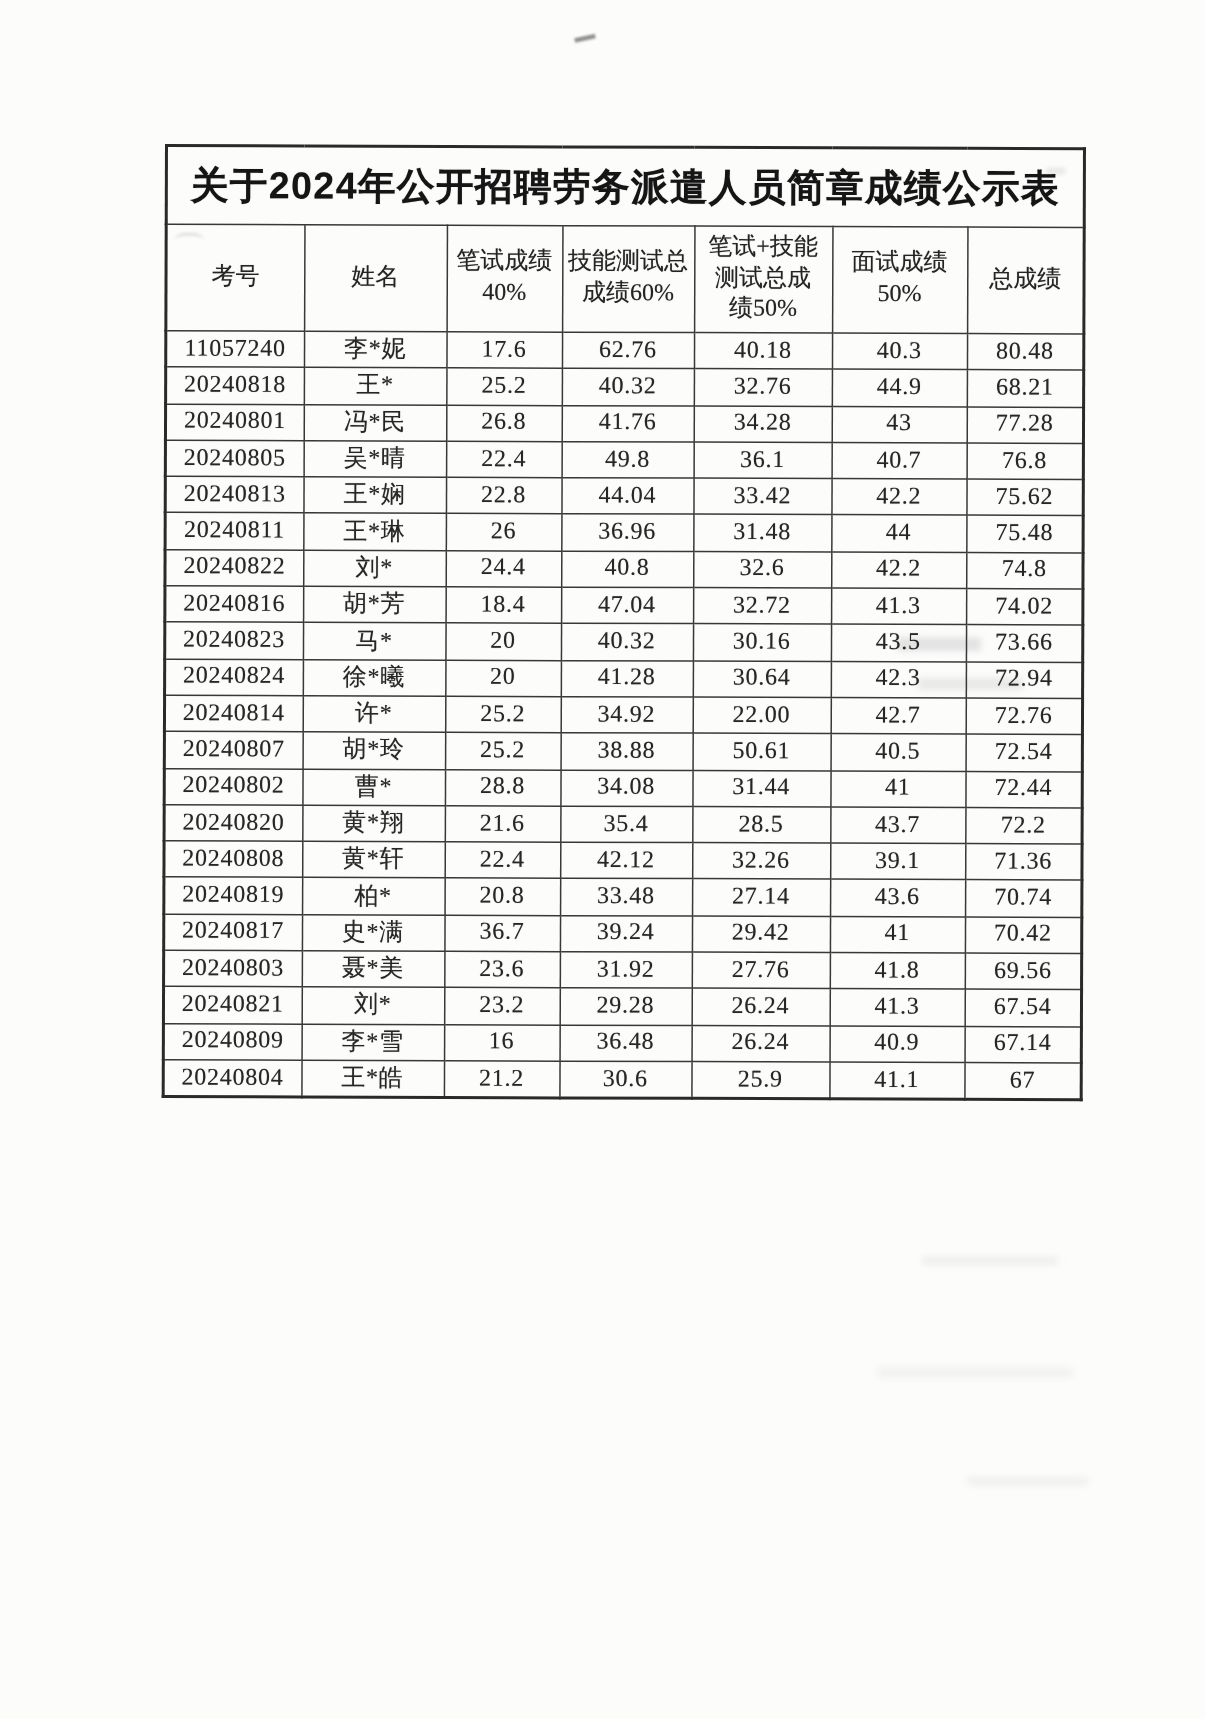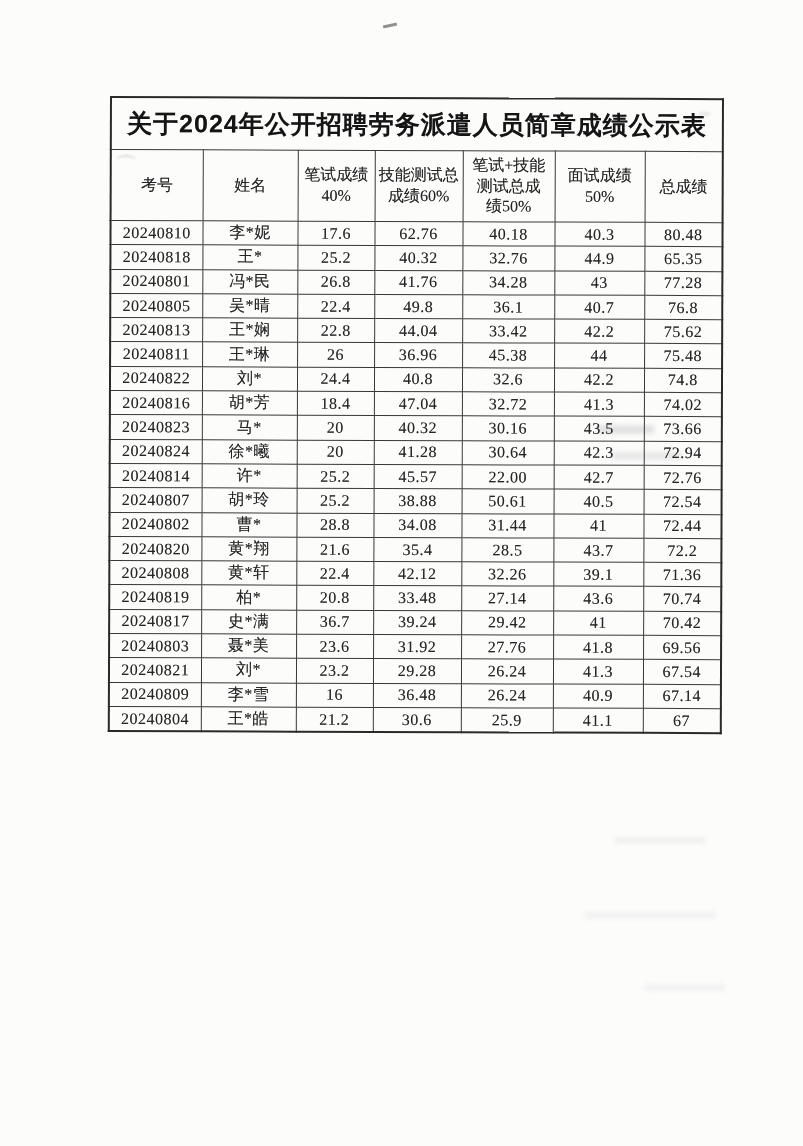--- a/index.html
+++ b/index.html
@@ -114,36 +114,36 @@
           <th>笔试+技能
 测试总成
 绩50%</th>
           <th>面试成绩
 50%</th>
           <th>总成绩</th>
         </tr>
       </thead>
       <tbody>
           <tr>
-      <td>20240810</td>
+      <td>11057240</td>
       <td>李*妮</td>
       <td>17.6</td>
       <td>62.76</td>
       <td>40.18</td>
       <td>40.3</td>
       <td>80.48</td>
     </tr>
           <tr>
       <td>20240818</td>
       <td>王*</td>
       <td>25.2</td>
       <td>40.32</td>
       <td>32.76</td>
       <td>44.9</td>
-      <td>65.35</td>
+      <td>68.21</td>
     </tr>
           <tr>
       <td>20240801</td>
       <td>冯*民</td>
       <td>26.8</td>
       <td>41.76</td>
       <td>34.28</td>
       <td>43</td>
       <td>77.28</td>
     </tr>
@@ -163,21 +163,21 @@
       <td>44.04</td>
       <td>33.42</td>
       <td>42.2</td>
       <td>75.62</td>
     </tr>
           <tr>
       <td>20240811</td>
       <td>王*琳</td>
       <td>26</td>
       <td>36.96</td>
-      <td>45.38</td>
+      <td>31.48</td>
       <td>44</td>
       <td>75.48</td>
     </tr>
           <tr>
       <td>20240822</td>
       <td>刘*</td>
       <td>24.4</td>
       <td>40.8</td>
       <td>32.6</td>
       <td>42.2</td>
@@ -207,21 +207,21 @@
       <td>20</td>
       <td>41.28</td>
       <td>30.64</td>
       <td>42.3</td>
       <td>72.94</td>
     </tr>
           <tr>
       <td>20240814</td>
       <td>许*</td>
       <td>25.2</td>
-      <td>45.57</td>
+      <td>34.92</td>
       <td>22.00</td>
       <td>42.7</td>
       <td>72.76</td>
     </tr>
           <tr>
       <td>20240807</td>
       <td>胡*玲</td>
       <td>25.2</td>
       <td>38.88</td>
       <td>50.61</td>

